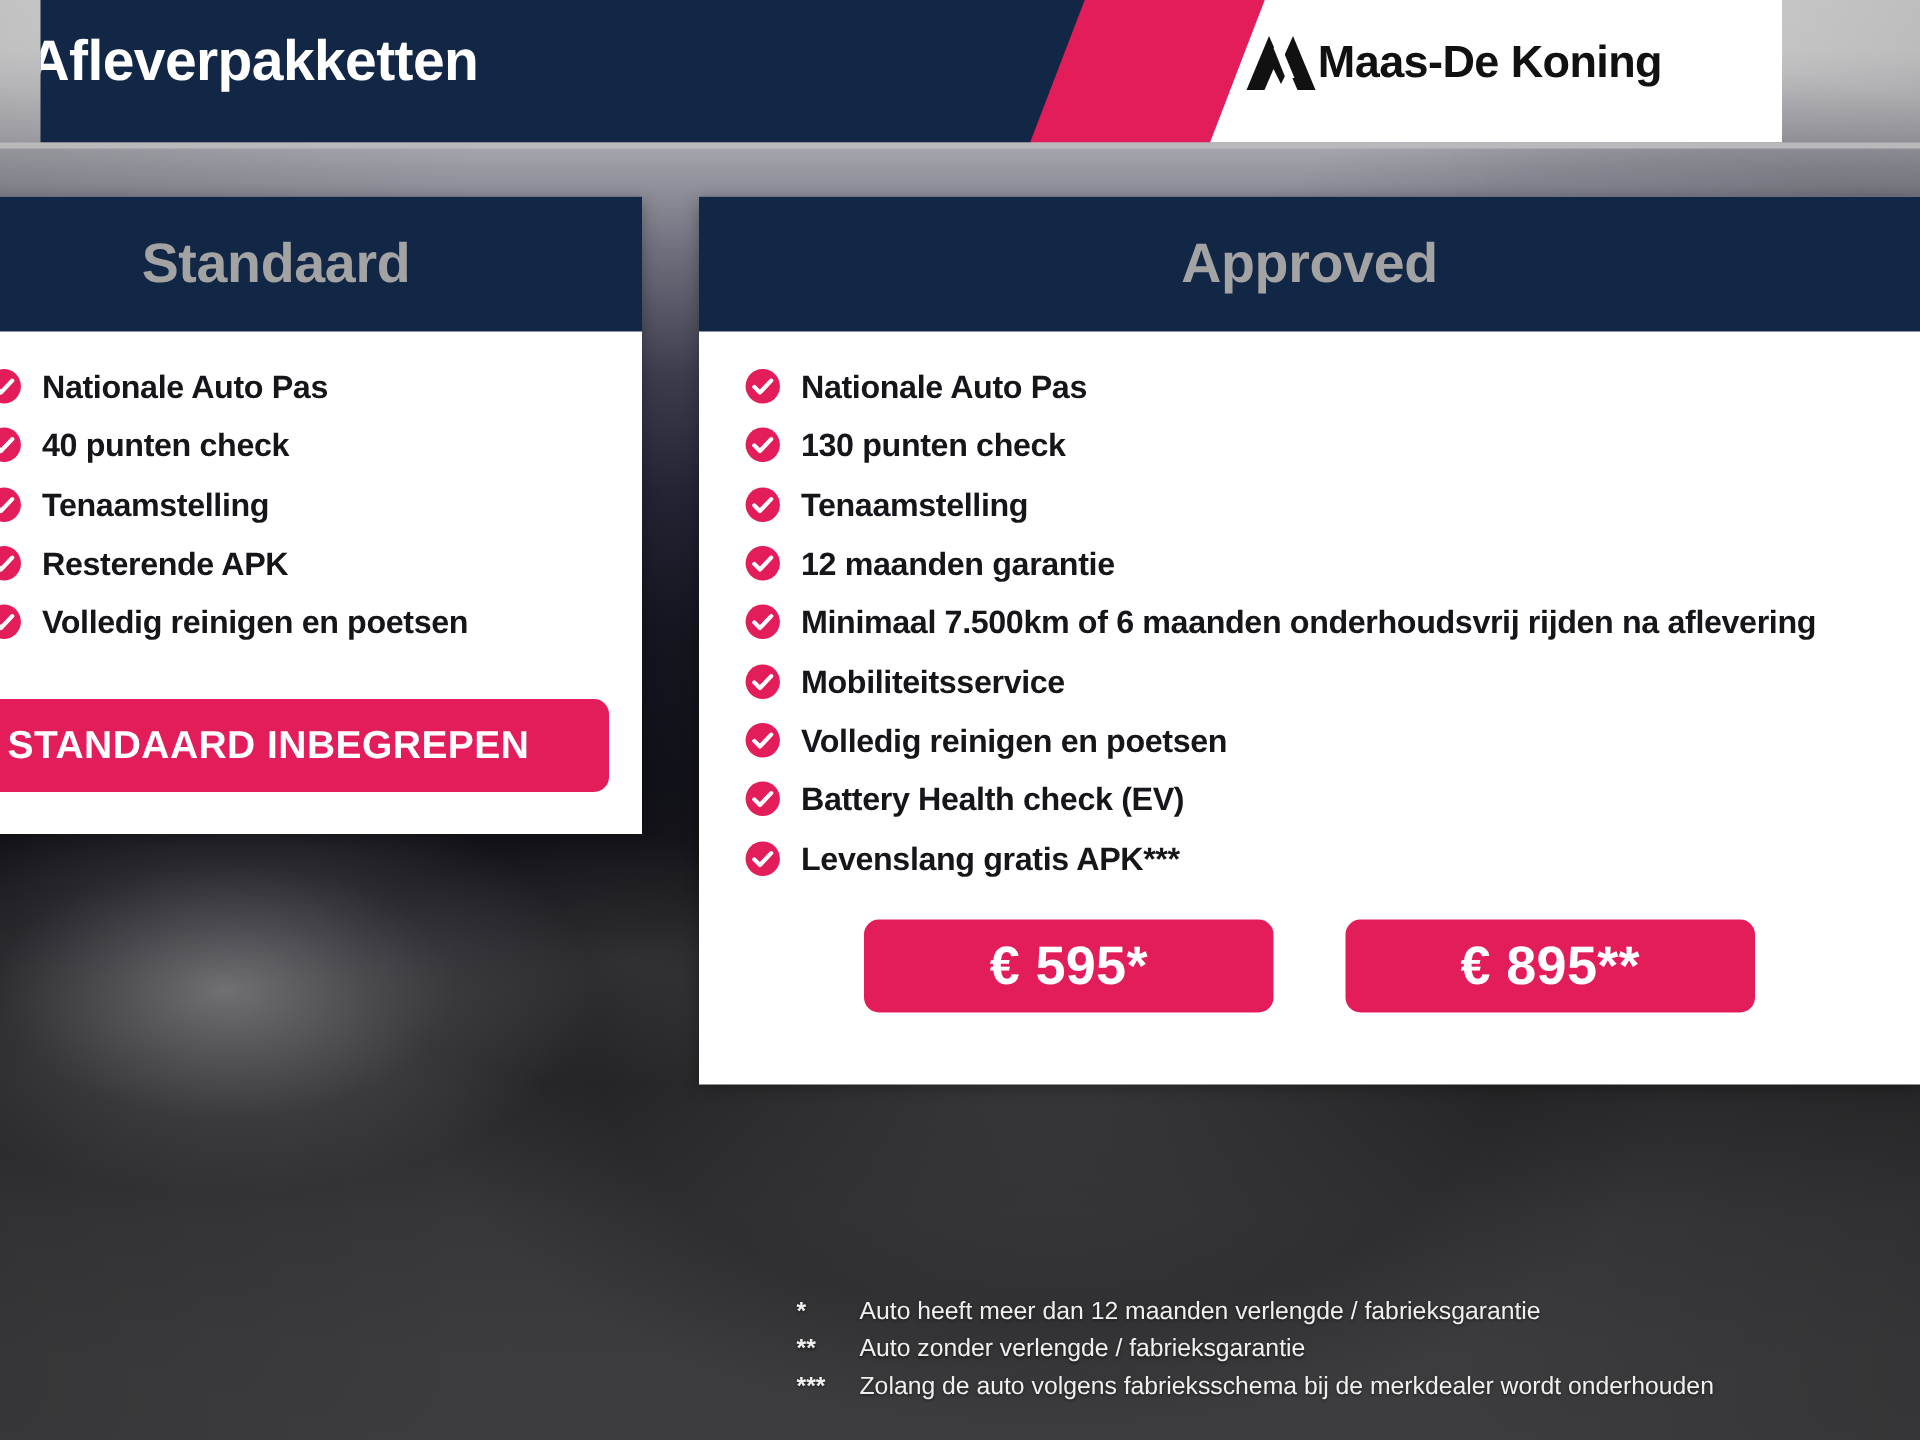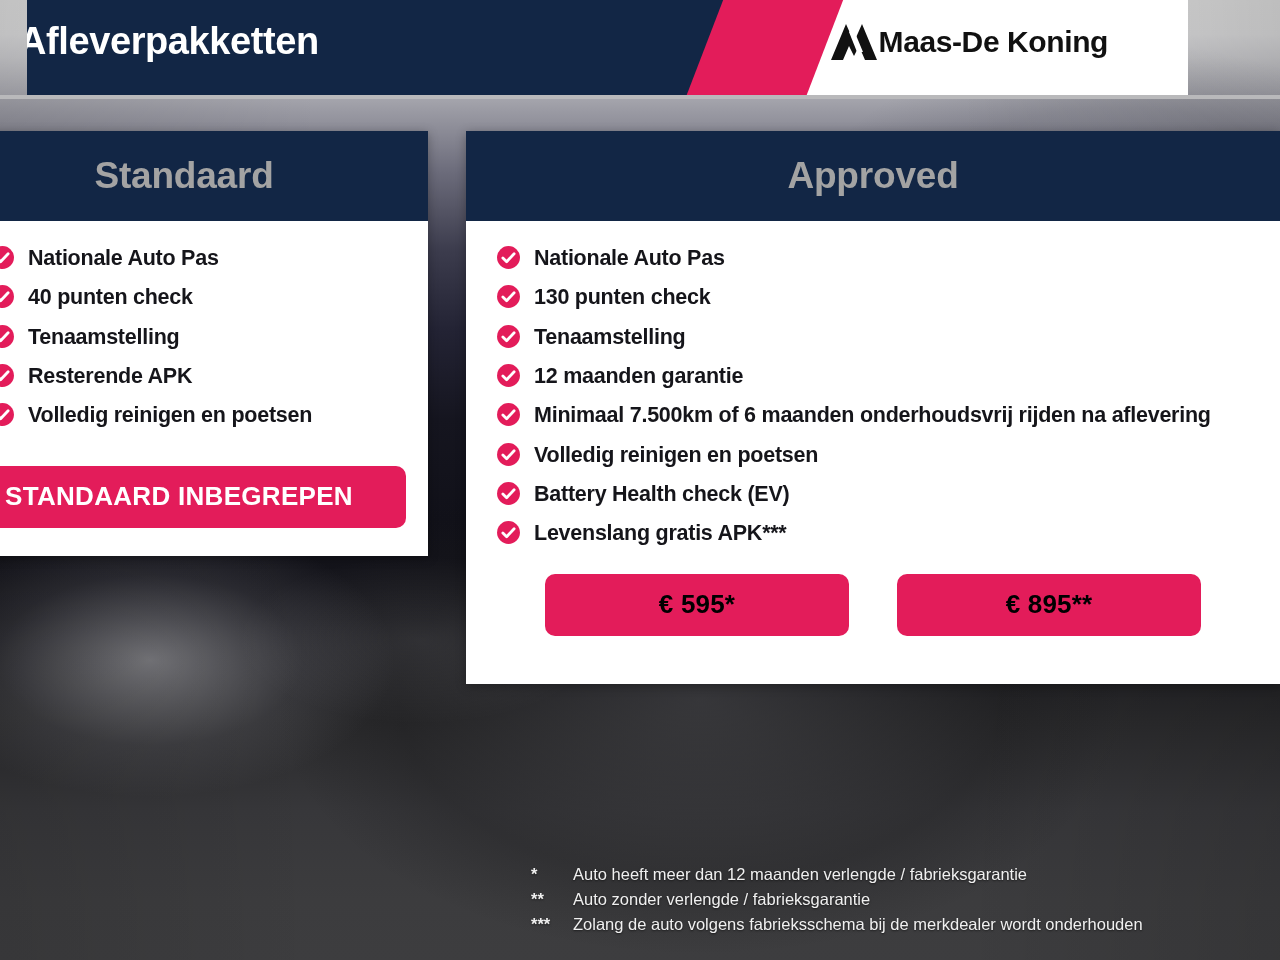--- a/index.html
+++ b/index.html
@@ -122,25 +122,25 @@
     display:flex; align-items:center; justify-content:center;
     font-size:26px; font-weight:bold; letter-spacing:0.3px;
   }
 
   
   #price-row {
     display:flex; justify-content:center; gap:48px;
     padding:16px 0 26px 0;
   }
   .price-btn {
-    background:#e31c5a; color:#000000;
+    background:#e31c5a; color:#ffffff;
     border:none; border-radius:10px;
-    width:304px; height:62px;
+    width:273px; height:62px;
     font-family:"Liberation Sans", sans-serif;
-    font-size:26px; font-weight:bold; letter-spacing:0.2px;
+    font-size:36px; font-weight:bold; letter-spacing:0.2px;
     cursor:pointer;
   }
 
   
   #footnotes {
     position:absolute; left:531px; top:862px; width:740px;
     z-index:5;
   }
   .footnote {
     display:flex; align-items:baseline;
@@ -272,20 +272,29 @@
           <span class="feat-text">12 maanden garantie</span>
         </li>
         <li>
           <span style="flex: 0 0 auto;">
             <svg viewBox="0 0 24 24" class="check">
               <circle cx="12" cy="12" r="11" fill="#e31c5a"></circle>
               <path d="M6.6 12.4 L10.2 16 L17.4 8.4" stroke="#ffffff" stroke-width="2.7" fill="none" stroke-linecap="round" stroke-linejoin="round"></path>
             </svg>
           </span>
           <span class="feat-text">Minimaal 7.500km of 6 maanden onderhoudsvrij rijden na aflevering</span>
+        </li>
+        <li>
+          <span style="flex: 0 0 auto;">
+            <svg viewBox="0 0 24 24" class="check">
+              <circle cx="12" cy="12" r="11" fill="#e31c5a"></circle>
+              <path d="M6.6 12.4 L10.2 16 L17.4 8.4" stroke="#ffffff" stroke-width="2.7" fill="none" stroke-linecap="round" stroke-linejoin="round"></path>
+            </svg>
+          </span>
+          <span class="feat-text">Mobiliteitsservice</span>
         </li>
         <li>
           <span style="flex: 0 0 auto;">
             <svg viewBox="0 0 24 24" class="check">
               <circle cx="12" cy="12" r="11" fill="#e31c5a"></circle>
               <path d="M6.6 12.4 L10.2 16 L17.4 8.4" stroke="#ffffff" stroke-width="2.7" fill="none" stroke-linecap="round" stroke-linejoin="round"></path>
             </svg>
           </span>
           <span class="feat-text">Volledig reinigen en poetsen</span>
         </li>

